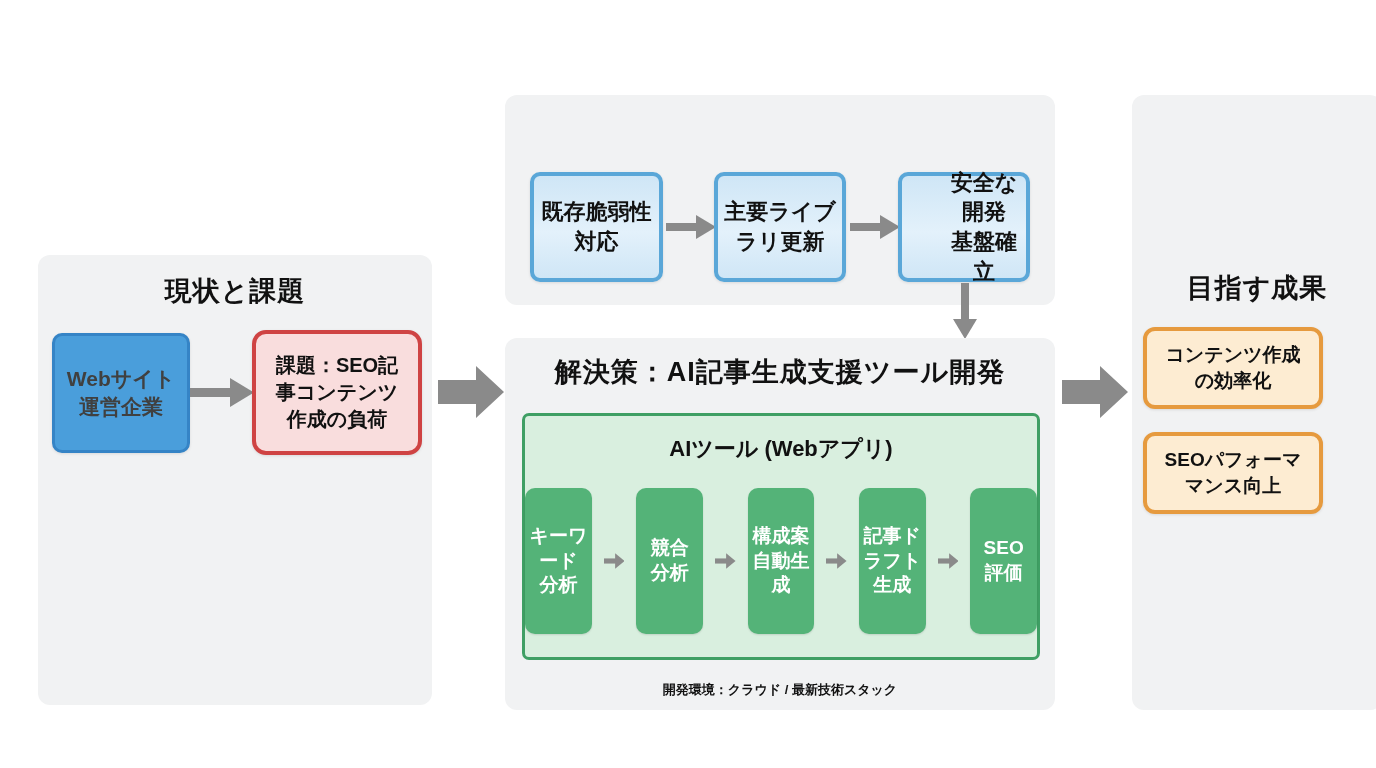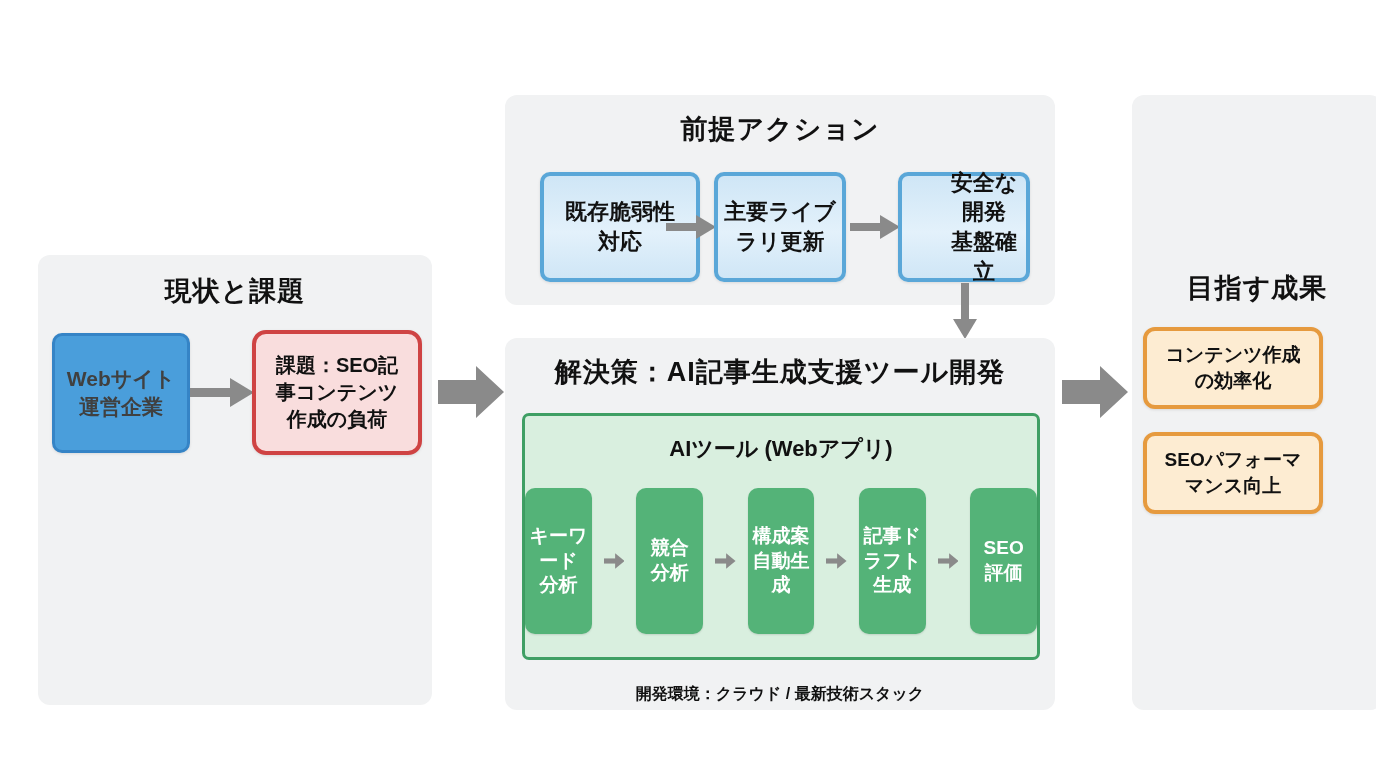--- a/index.html
+++ b/index.html
@@ -101,21 +101,21 @@
   .orange-node {
     background: var(--orange-fill, #fdecd2);
     border: 4px solid var(--orange-border, #e69a3e);
     border-radius: 12px;
     font-size: 19px;
   }
   .footer-note {
     position: absolute;
     left: 0; right: 0;
     text-align: center;
-    font-size: 16px;
+    font-size: 13px;
     font-weight: 700;
     white-space: pre-line;
   }
   .abs { position: absolute; }
   .arrow-fill { fill: var(--arrow-gray, #8a8a8a); }
 </style>
 </head>
 <body>
 
 <div class="canvas">
@@ -131,22 +131,21 @@
     <div class="node red-node" style="left:214px; top:75px; width:170px; height:125px;">課題：SEO記
 事コンテンツ
 作成の負荷</div>
   </section>
 
   <svg class="abs" style="left:438px; top:362px;" width="66" height="60" viewBox="0 0 66 60">
     <polygon class="arrow-fill" points="0,18 38,18 38,4 66,30 38,56 38,42 0,42"></polygon>
   </svg>
 
   <section class="panel" style="left:505px; top:95px; width:550px; height:210px;">
-    <h2 class="panel-title" style="top:16px;">前提アクション</h2>
-    <div class="node lightblue-node" style="left:35px; top:77px; width:160px; height:110px;">既存脆弱性
+    <div class="node lightblue-node" style="left:25px; top:77px; width:133px; height:110px;">既存脆弱性
 対応</div>
     <svg class="abs" style="left:161px; top:117px;" width="50" height="30" viewBox="0 0 50 30">
       <rect class="arrow-fill" x="0" y="11" width="32" height="8"></rect>
       <polygon class="arrow-fill" points="30,3 50,15 30,27"></polygon>
     </svg>
     <div class="node lightblue-node" style="left:209px; top:77px; width:132px; height:110px;">主要ライブ
 ラリ更新</div>
     <svg class="abs" style="left:345px; top:117px;" width="50" height="30" viewBox="0 0 50 30">
       <rect class="arrow-fill" x="0" y="11" width="32" height="8"></rect>
       <polygon class="arrow-fill" points="30,3 50,15 30,27"></polygon>

